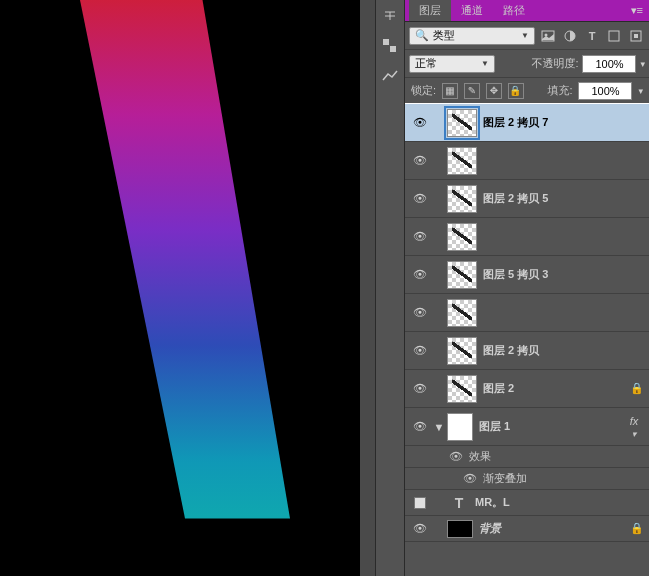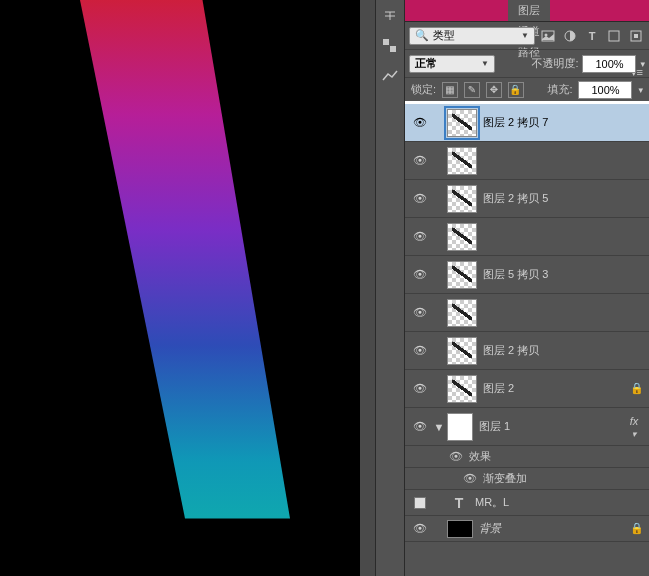--- a/index.html
+++ b/index.html
@@ -8,48 +8,48 @@
   .canvas-black { width: 360px; height: 576px; background: #000; }
   .coil-visual {
     position: absolute; left: 10px; top: 0; width: 350px; height: 576px;
     background: linear-gradient(180deg, #d82040 0%, #c020a0 20%, #8030d0 40%, #3050c0 60%, #10a0c0 80%, #10c0b0 100%);
     clip-path: polygon(20% 0%, 55% 0%, 80% 90%, 50% 90%);
     opacity: .95;
   }
   .dock { width: 30px; background: #535353; display: flex; flex-direction: column; align-items: center; padding-top: 6px; gap: 10px; border-left: 1px solid #2a2a2a; border-right: 1px solid #2a2a2a; }
   .dock-ico { width: 20px; height: 20px; display:flex; align-items:center; justify-content:center; color:#c8c8c8; cursor:pointer; }
   .panel { flex: 1; background: #535353; display: flex; flex-direction: column; color: #d0d0d0; }
-  .tab-row { display: flex; align-items: center; height: 22px; background: #be185d; border-bottom: 1px solid #2a2a2a; padding-left: 4px; flex-direction: column; }
+  .tab-row { display: flex; align-items: center; height: 22px; background: #a21caf; border-bottom: 1px solid #2a2a2a; padding-left: 4px; }
   .tab { padding: 3px 10px; color: #c8c8c8; cursor: pointer; }
   .tab.active { background: #535353; }
   .tab-menu { margin-left: auto; padding: 3px 6px; cursor: pointer; }
   .ctrl-row { display: flex; align-items: center; height: 28px; padding: 2px 4px; border-bottom: 1px solid #404040; gap: 4px; }
   .sel { background: #e9e9e9; color: #000; border: 1px solid #888; border-radius: 2px; height: 18px; display: flex; align-items: center; padding: 0 5px; gap: 4px; cursor: pointer; }
   .pct-box { background: #fff; color:#000; border:1px solid #888; height:18px; width:54px; display:flex; align-items:center; justify-content:center; }
   .dd-arrow { font-size:8px; color:#444; }
   .ico-btn { width:18px; height:18px; display:flex; align-items:center; justify-content:center; color:#c8c8c8; cursor:pointer; }
   .label { color:#c8c8c8; }
-  .lock-row { display:flex; align-items:center; height:26px; padding:2px 6px; border-bottom:3px solid #ffffff; gap:6px; }
+  .lock-row { display:flex; align-items:center; height:26px; padding:2px 6px; border-bottom:1px solid #ffffff; gap:6px; }
   .lock-ico { width:16px; height:16px; border:1px solid #888; display:flex; align-items:center; justify-content:center; color:#c8c8c8; cursor:pointer; font-size:10px; }
   .layers { flex:1; overflow-y:auto; background:#535353; }
   .layer { display:flex; align-items:center; height:38px; border-bottom:1px solid #404040; padding-left:4px; }
   .layer.selected { background:#b6cde3; color:#000; }
   .layer.small { height:26px; }
   .eye-col { width:22px; display:flex; align-items:center; justify-content:center; cursor:pointer; }
   .expand-col { width:16px; display:flex; align-items:center; justify-content:center; cursor:pointer; }
   .thumb { width:30px; height:28px; border:1px solid #888; background:#fff; background-image:
     linear-gradient(45deg,#ccc 25%,transparent 25%,transparent 75%,#ccc 75%),
     linear-gradient(45deg,#ccc 25%,transparent 25%,transparent 75%,#ccc 75%);
     background-size:8px 8px; background-position:0 0,4px 4px; position:relative; margin-right:6px; }
   .thumb.selected { outline:2px solid #3b7ec4; outline-offset:1px; }
   .thumb .stroke { position:absolute; left:4px; bottom:3px; width:20px; height:22px; background:linear-gradient(45deg,transparent 45%,#222 45%,#222 55%,transparent 55%); transform:skewY(-15deg); }
   .thumb.plain { background:#fff; background-image:none; }
   .thumb.black { background:#000; background-image:none; }
   .thumb.narrow { width:26px; }
-  .layer-name { flex:1; }
+  .layer-name { flex:1;font-weight:bold; }
   .lock-icon-col { width:24px; display:flex; align-items:center; justify-content:center; color:#bbb; }
   .fx-col { width:30px; display:flex; align-items:center; justify-content:center; gap:2px; color:#c8c8c8; font-style:italic;flex-direction:column; }
   .sub-effect { display:flex; align-items:center; height:22px; border-bottom:1px solid #404040; padding-left:44px; gap:6px; color:#c8c8c8; }
   .t-ico { width:24px; height:20px; display:flex; align-items:center; justify-content:center; font-weight:bold; font-size:14px; color:#c8c8c8; margin-right:4px; }
   .eye-off { border:1px solid #777; width:12px; height:12px; background:#e0e0e0; }
   .chev { font-size:9px; cursor:pointer; }
 </style>
 </head>
 <body>
 
@@ -113,21 +113,21 @@
       </div>
     <div class="ico-btn">
         <svg width="12" height="12">
           <rect x="1" y="1" width="10" height="10" fill="none" stroke="#c8c8c8"></rect>
           <rect x="4" y="4" width="4" height="4" fill="#c8c8c8"></rect>
         </svg>
       </div>
   </div>
 
   <div class="ctrl-row">
-    <div class="sel" style="width:86px;font-weight:bold;">
+    <div class="sel" style="width:86px;">
       <span>正常</span>
       <span class="dd-arrow" style="margin-left:auto;">▼</span>
     </div>
     <span class="label" style="margin-left:auto;text-align:center;">不透明度:</span>
     <div class="pct-box">100%</div>
     <span class="chev">▾</span>
   </div>
 
   <div class="lock-row">
     <span class="label">锁定:</span>

